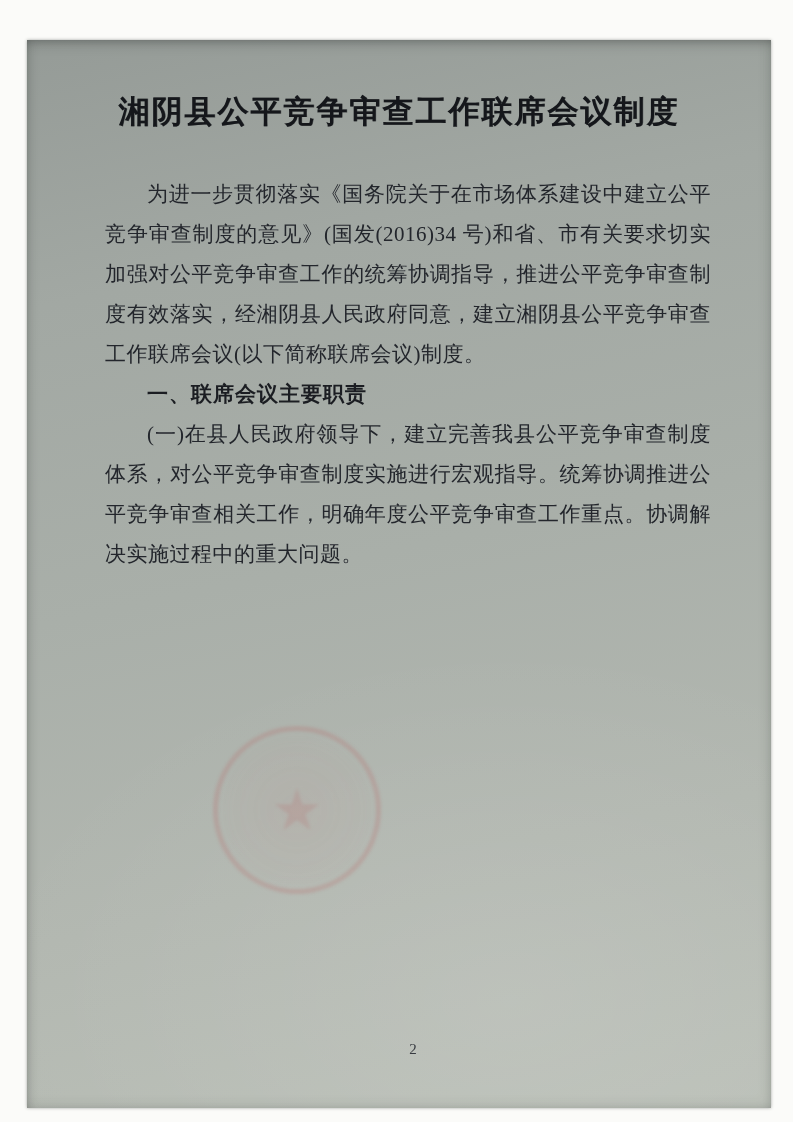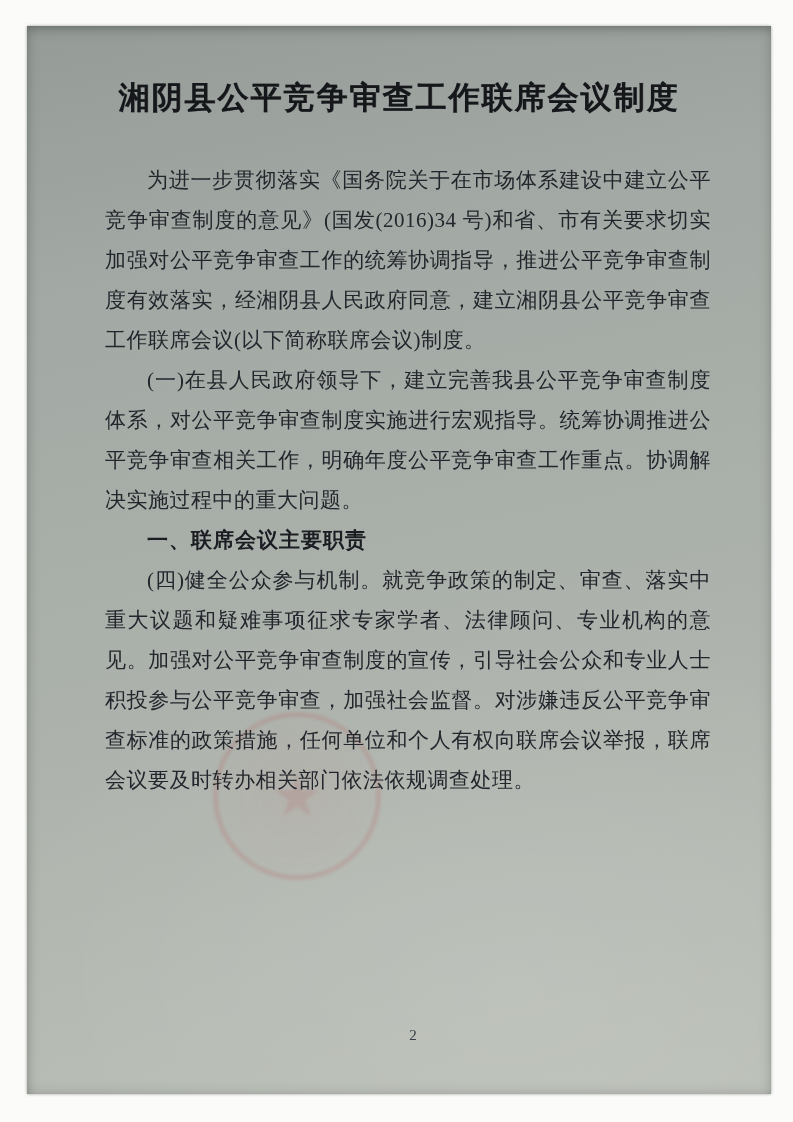--- a/index.html
+++ b/index.html
@@ -11,21 +11,21 @@
     height: 1122px;
     position: relative;
     background: #fbfbf9;
     overflow: hidden;
     font-family: "Liberation Serif", serif;
   }
   
   .paper {
     position: absolute;
     left: 27px;
-    top: 26px;
+    top: 40px;
     width: 744px;
     height: 1068px;
     background:
       radial-gradient(ellipse 900px 600px at 65% 90%, rgba(255,255,255,0.10), rgba(255,255,255,0) 60%),
       linear-gradient(168deg, #959b97 0%, #a2a8a3 22%, #a9afa9 48%, #b2b7b0 74%, #babfb7 100%);
     box-shadow:
       0 0 3px rgba(60,65,60,0.45),
       inset 0 8px 14px -8px rgba(45,50,47,0.55),
       inset 8px 0 14px -10px rgba(45,50,47,0.35),
       inset -6px -6px 16px -10px rgba(45,50,47,0.30);
@@ -97,23 +97,22 @@
 </style>
 </head>
 <body>
 
 <div class="paper">
 
   <h1 class="title">湘阴县公平竞争审查工作联席会议制度</h1>
 
   <div class="content">
     <p class="para">为进一步贯彻落实《国务院关于在市场体系建设中建立公平竞争审查制度的意见》(国发(2016)34 号)和省、市有关要求切实加强对公平竞争审查工作的统筹协调指导，推进公平竞争审查制度有效落实，经湘阴县人民政府同意，建立湘阴县公平竞争审查工作联席会议(以下简称联席会议)制度。</p>
+    <p class="para heading">一、联席会议主要职责</p>
     <p class="para">(一)在县人民政府领导下，建立完善我县公平竞争审查制度体系，对公平竞争审查制度实施进行宏观指导。统筹协调推进公平竞争审查相关工作，明确年度公平竞争审查工作重点。协调解决实施过程中的重大问题。</p>
-    <p class="para heading">一、联席会议主要职责</p>
-    <p class="para">(四)健全公众参与机制。就竞争政策的制定、审查、落实中重大议题和疑难事项征求专家学者、法律顾问、专业机构的意见。加强对公平竞争审查制度的宣传，引导社会公众和专业人士积投参与公平竞争审查，加强社会监督。对涉嫌违反公平竞争审查标准的政策措施，任何单位和个人有权向联席会议举报，联席会议要及时转办相关部门依法依规调查处理。</p>
   </div>
 
   <div class="stamp">
     <span class="star">★</span>
   </div>
 
   <div class="page-number">2</div>
 
 </div>
 

